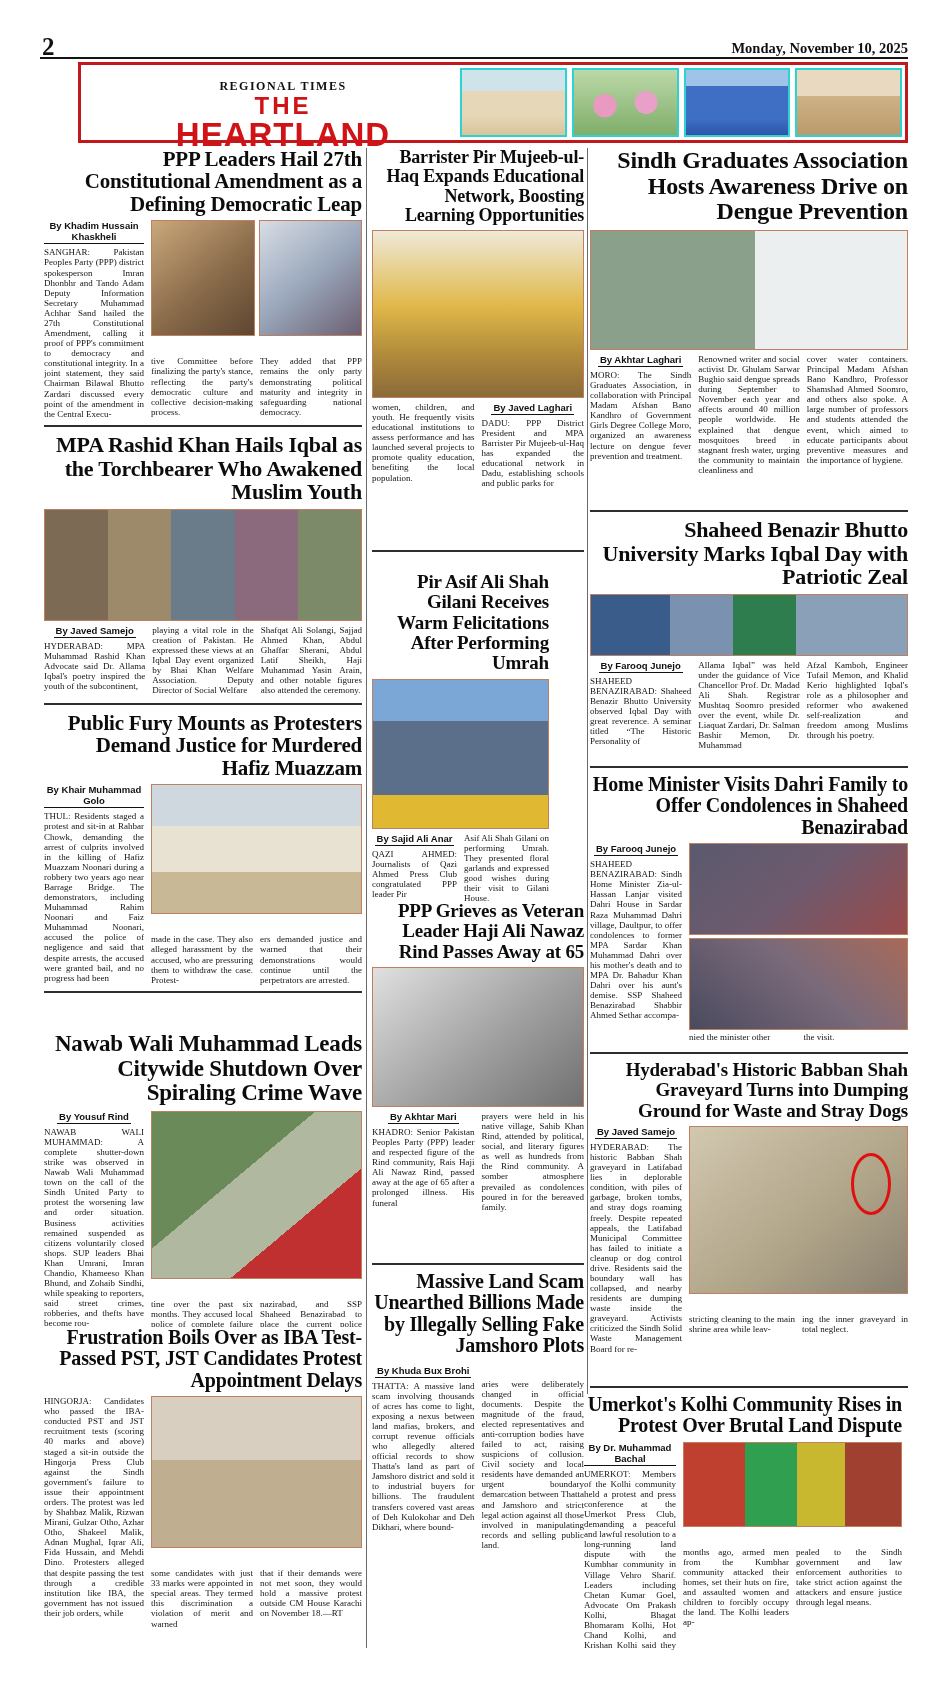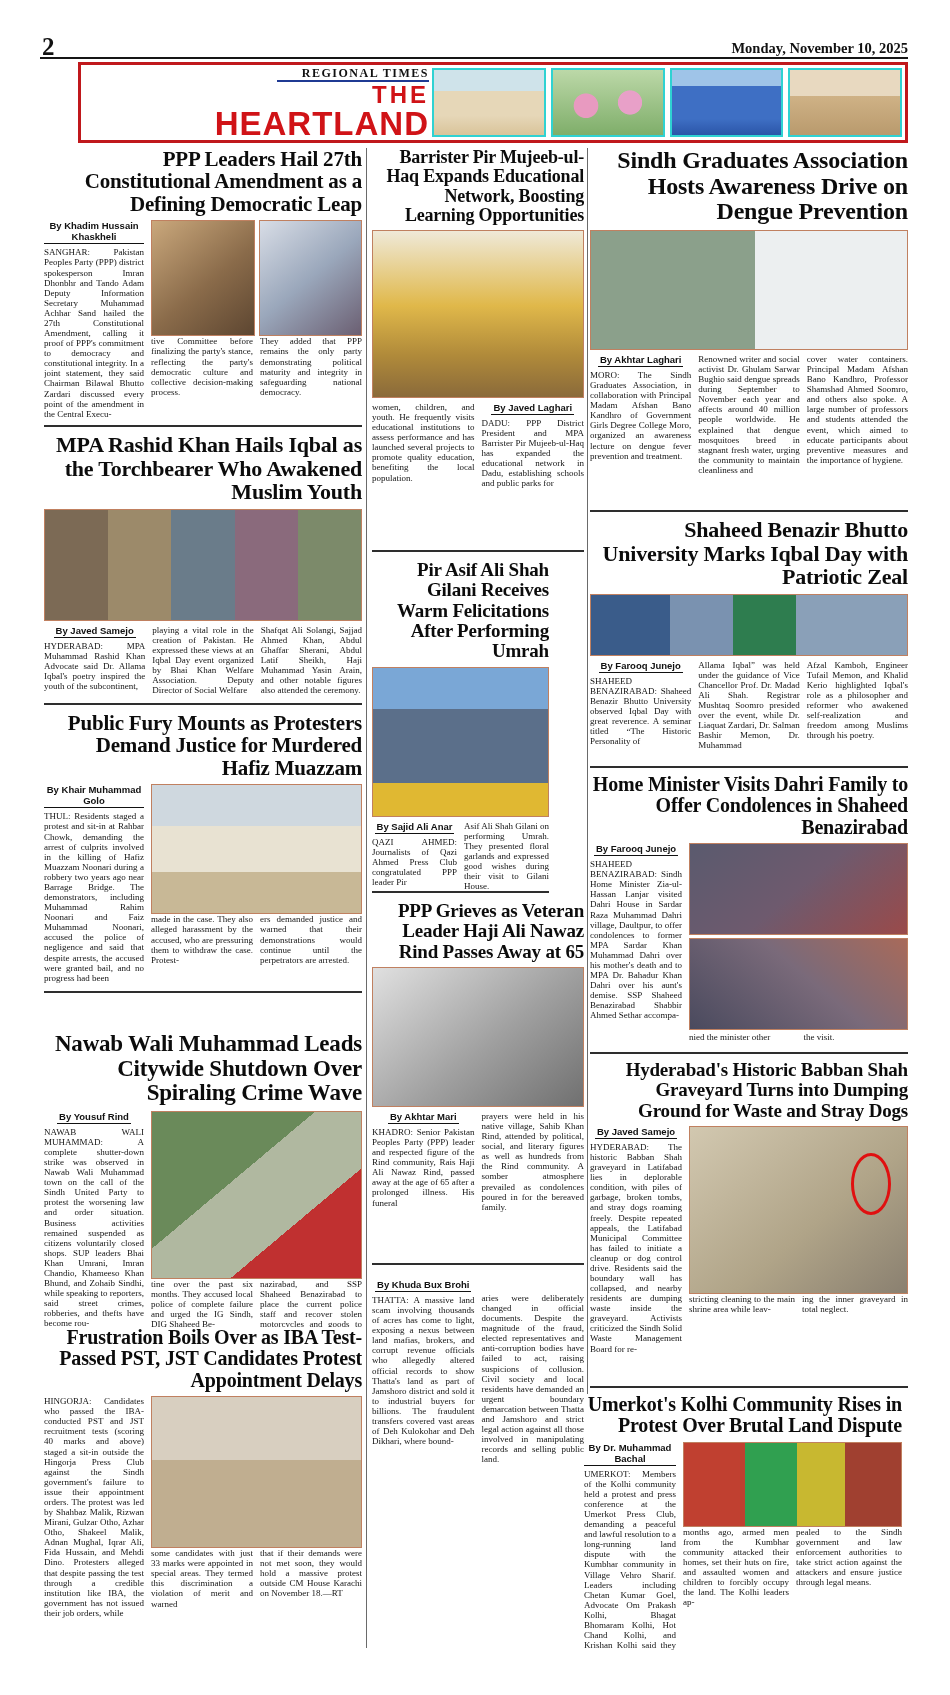--- a/index.html
+++ b/index.html
@@ -4,21 +4,21 @@
 <style>
   html,body{margin:0;padding:0;background:#e9e9e9;}
   .page{position:relative;width:950px;height:1695px;background:#ffffff;margin:0 auto;
         font-family:"Liberation Serif",serif;overflow:hidden;}
   
   .pagenum{position:absolute;left:42px;top:33px;font-size:25px;font-weight:bold;color:#111;}
   .dateline{position:absolute;right:42px;top:40px;font-size:14.5px;font-weight:bold;color:#111;}
   .toprule{position:absolute;left:40px;top:57px;width:868px;height:2px;background:#151515;}
   .mast{position:absolute;left:78px;top:62px;width:830px;height:81px;border:3px solid #c0181c;
         box-sizing:border-box;display:flex;background:#fff;}
-  .mast-left{width:348px;display:flex;flex-direction:column;align-items:flex-end;padding-top:2px;box-sizing:border-box;}
+  .mast-left{width:348px;display:flex;flex-direction:column;align-items:center;padding-top:15px;box-sizing:border-box;margin-left:28px;}
   .brand-top{font-size:12px;font-weight:bold;letter-spacing:1.5px;color:#111;line-height:1;}
   .brand-bar{width:152px;height:5px;background:#1f3a93;margin-top:1px;}
   .brand-the{font-family:"Liberation Sans",sans-serif;font-weight:bold;color:#d01317;
              font-size:24px;line-height:1;letter-spacing:3px;margin-top:1px;}
   .brand-heart{font-family:"Liberation Sans",sans-serif;font-weight:bold;color:#d01317;
              font-size:33px;line-height:1;letter-spacing:1px;}
   .mast-photos{flex:1;display:flex;gap:5px;padding:3px;box-sizing:border-box;}
   .mast-photo{flex:1;border:2px solid #2fd2d2;box-sizing:border-box;}
   .g-beach{background:linear-gradient(180deg,#cfe3ea 0 32%,#e6d7b8 32% 70%,#d9c49a);}
   .g-cotton{background:radial-gradient(circle at 30% 55%,#e89ac0 0 14%,transparent 15%),
@@ -33,21 +33,21 @@
   .by{font-family:"Liberation Sans",sans-serif;font-size:9.5px;font-weight:bold;color:#111;
       text-align:center;margin:0 auto 3px;display:block;width:fit-content;
       border-bottom:1.5px solid #111;padding:0 2px 1px;}
   .bt{font-size:9px;line-height:1.12;text-align:justify;color:#141414;}
   .cols{display:flex;gap:7px;}
   .c{flex:1;min-width:0;}
   .flexbody{display:flex;gap:7px;}
   .c1f{flex:none;width:100px;}
   .c1n{flex:none;width:92px;}
   .rest{flex:1;min-width:0;display:flex;flex-direction:column;}
-  .undercols{display:flex;gap:7px;margin-top:0;}
+  .undercols{display:flex;gap:7px;margin-top:20px;}
   .photo{border:1px solid #c08060;box-sizing:border-box;position:relative;flex:none;}
   .photo-row{display:flex;gap:4px;}
   .photo-row .photo{flex:1;}
   .ph62{height:62px}.ph85{height:85px}.ph92{height:92px}.ph112{height:112px}.ph116{height:116px}
   .ph120{height:120px}.ph130{height:130px}.ph140{height:140px}.ph150{height:150px}
   .ph152{height:152px}.ph168{height:168px}
   .g-men{background:linear-gradient(140deg,#caa87c,#8a6b4a 55%,#5d4631);}
   .g-men2{background:linear-gradient(140deg,#d8dde6,#9aa7bb 50%,#6b5f72);}
   .g-meeting{background:linear-gradient(180deg,#efe9d8,#e0b84a 45%,#b08a3a 75%,#8a6a3a);}
   .g-classroom{background:linear-gradient(90deg,#8ba08b 0 52%,#eceff0 52% 100%),
@@ -66,21 +66,21 @@
   .redcircle{position:absolute;right:16px;top:26px;width:34px;height:56px;
              border:3px solid #e01010;border-radius:50%;}
   .caprow{display:flex;gap:10px;margin-top:2px;}
   .vr{position:absolute;top:148px;width:1px;height:1500px;background:#6a6a6a;}
   .vrl{left:366px}.vrr{left:587px}
   
   .a1{left:44px;top:148px;width:318px;height:279px}  .a1 .hl{font-size:21px}
   .a2{left:372px;top:148px;width:212px;height:404px} .a2 .hl{font-size:18px}
   .a3{left:590px;top:148px;width:318px;height:364px} .a3 .hl{font-size:24px}
   .a4{left:44px;top:433px;width:318px;height:272px}  .a4 .hl{font-size:22px}
-  .a5{left:372px;top:560px;width:177px;height:333px} .a5 .hl{font-size:19px}
+  .a5{left:372px;top:572px;width:177px;height:333px} .a5 .hl{font-size:19px}
   .a6{left:590px;top:518px;width:318px;height:250px} .a6 .hl{font-size:22px}
   .a7{left:44px;top:712px;width:318px;height:281px}  .a7 .hl{font-size:21px}
   .a8{left:590px;top:774px;width:318px;height:280px} .a8 .hl{font-size:20px}
   .a9{left:372px;top:901px;width:212px;height:364px} .a9 .hl{font-size:19px}
   .a10{left:44px;top:1032px;width:318px;height:320px}.a10 .hl{font-size:23px}
   .a11{left:590px;top:1060px;width:318px;height:328px}.a11 .hl{font-size:19px}
   .a12{left:44px;top:1327px;width:318px;height:318px}.a12 .hl{font-size:20px}
   .a13{left:372px;top:1271px;width:212px;height:374px}.a13 .hl{font-size:20px}
   .a14{left:584px;top:1394px;width:318px;height:256px}.a14 .hl{font-size:20px}
 </style>
@@ -287,20 +287,21 @@
         <div class="photo g-club ph152"></div>
         <div class="undercols">
           <div class="c bt">some candidates with just 33 marks were appointed in special areas. They termed this discrimination a violation of merit and warned</div>
           <div class="c bt">that if their demands were not met soon, they would hold a massive protest outside CM House Karachi on November 18.—RT</div>
         </div>
       </div>
     </div>
   </div>
 
   <div class="art a13">
+    <h2 class="hl">Massive Land Scam Unearthed Billions Made by Illegally Selling Fake Jamshoro Plots</h2>
     <div class="cols" style="margin-top:8px;">
       <div class="c">
         <span class="by">By Khuda Bux Brohi</span>
         <div class="bt">THATTA: A massive land scam involving thousands of acres has come to light, exposing a nexus between land mafias, brokers, and corrupt revenue officials who allegedly altered official records to show Thatta's land as part of Jamshoro district and sold it to industrial buyers for billions. The fraudulent transfers covered vast areas of Deh Kulokohar and Deh Dikhari, where bound-</div>
       </div>
       <div class="c bt" style="padding-top:14px;">aries were deliberately changed in official documents. Despite the magnitude of the fraud, elected representatives and anti-corruption bodies have failed to act, raising suspicions of collusion. Civil society and local residents have demanded an urgent boundary demarcation between Thatta and Jamshoro and strict legal action against all those involved in manipulating records and selling public land.</div>
     </div>
   </div>
 
   <div class="art a14">

